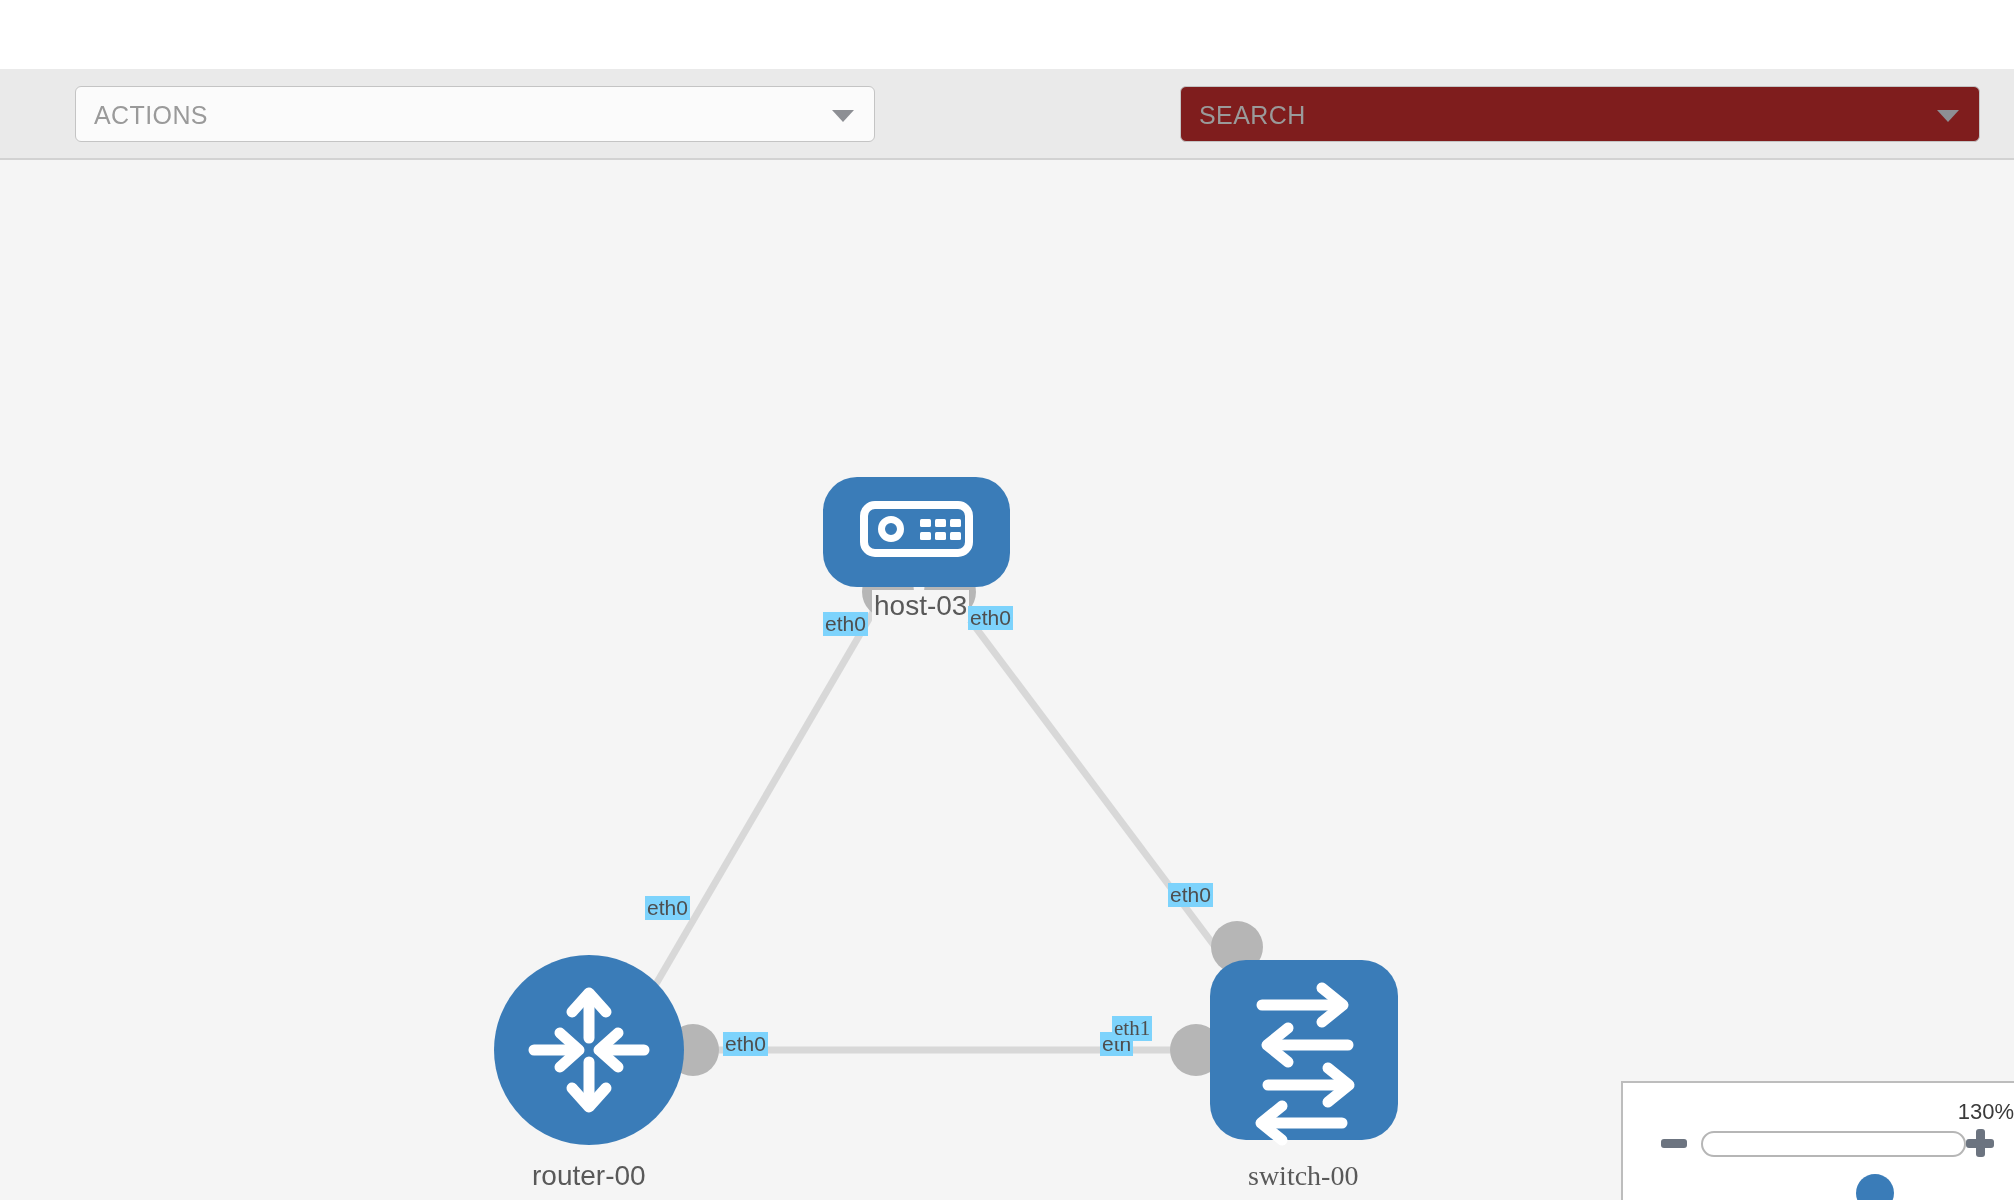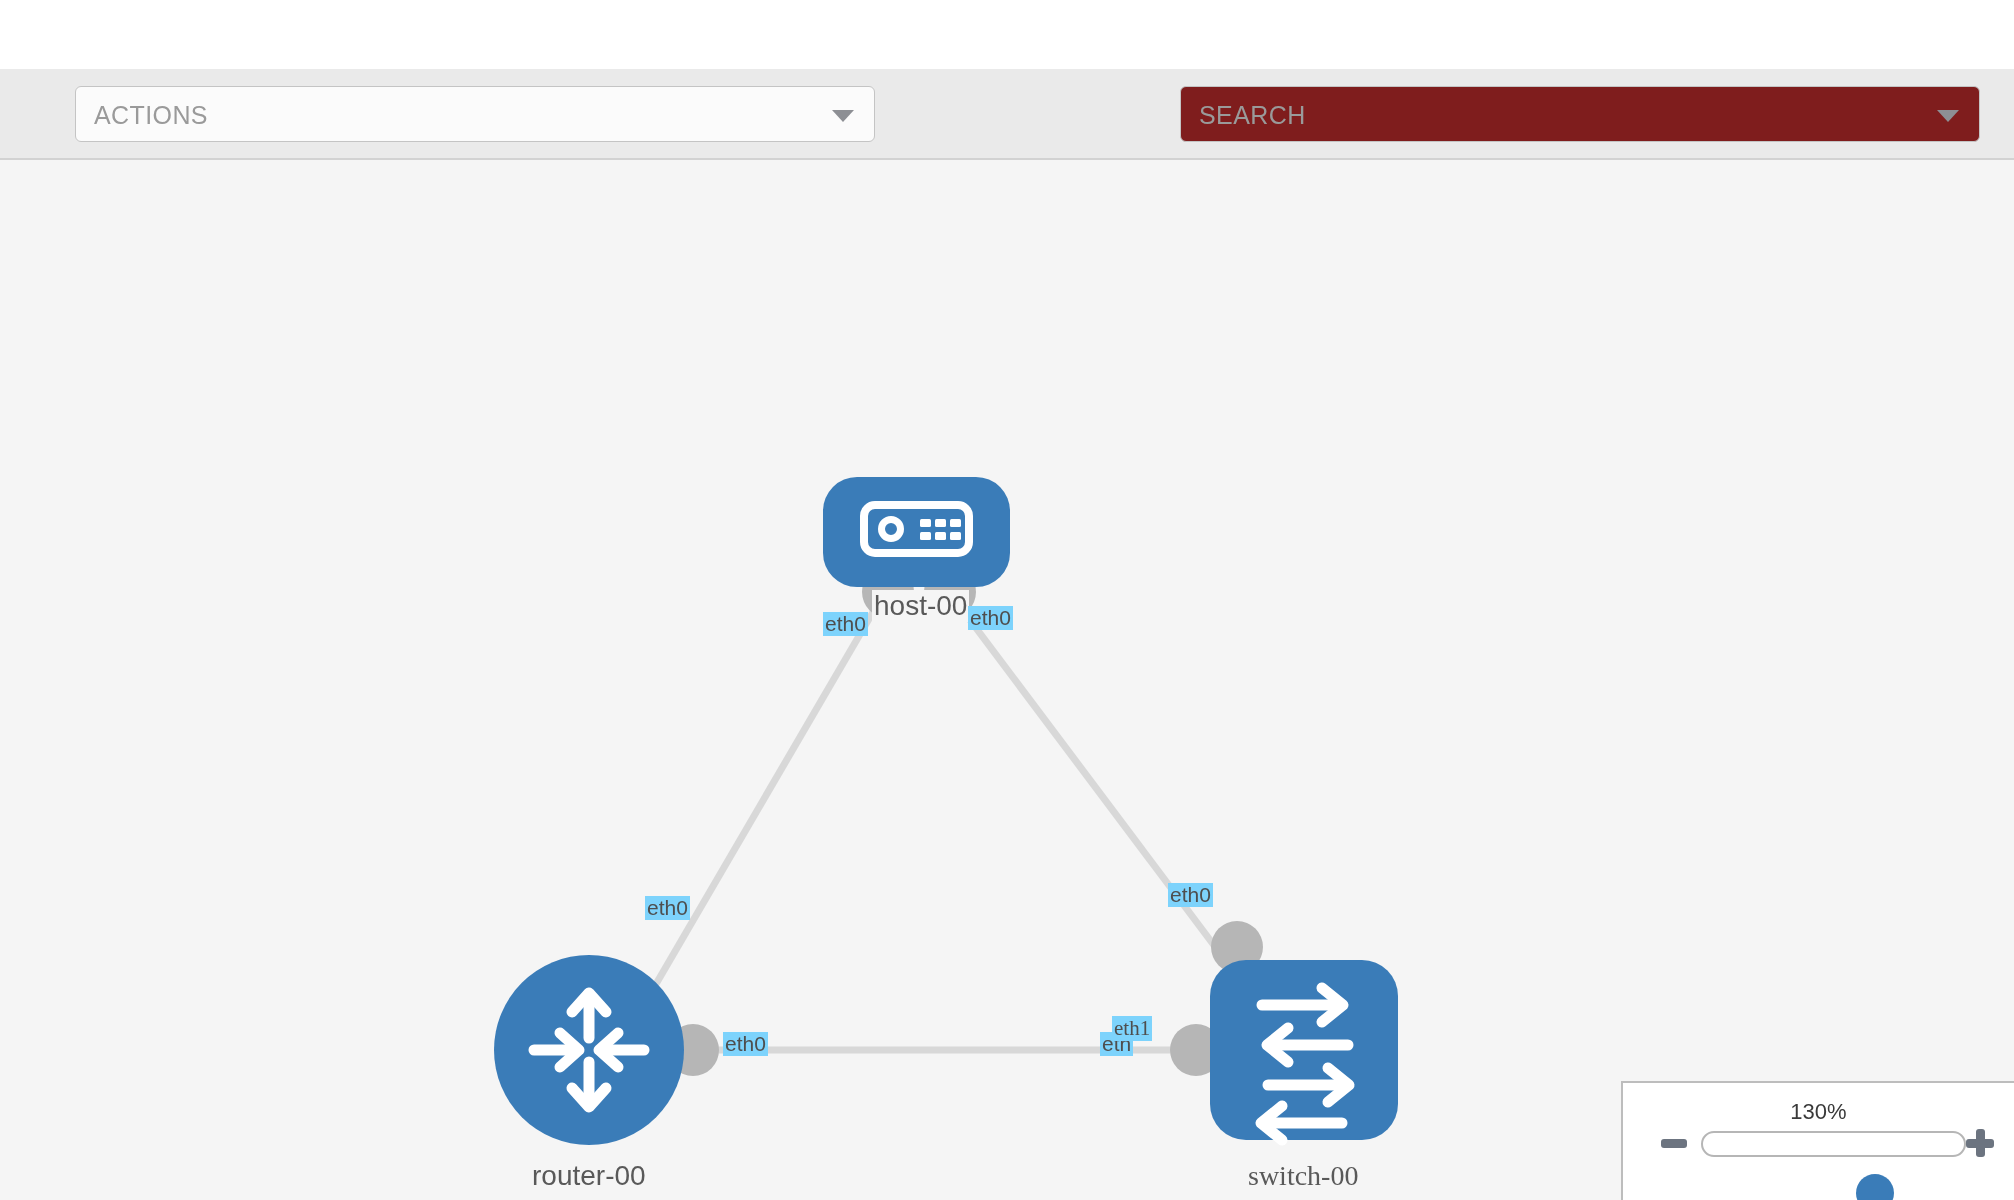--- a/index.html
+++ b/index.html
@@ -160,21 +160,21 @@
     height: 119px;
     background: #ffffff;
     border-top: 2px solid #bdbdbd;
     border-left: 2px solid #bdbdbd;
     box-sizing: border-box;
   }
   .zoom-value {
     position: absolute;
     top: 16px;
     width: 100%;
-    text-align: center;
+    text-align: right;
     font-size: 22px;
     color: #3a3a3a;
   }
   .zoom-minus {
     position: absolute;
     left: 38px;
     top: 56px;
     width: 26px;
     height: 9px;
     background: #6c7480;
@@ -325,21 +325,21 @@
 
           <path d="M1268 925 L1346 925"></path>
           <path d="M1328 908 L1349 925 L1328 942"></path>
 
           <path d="M1342 963 L1264 963"></path>
           <path d="M1282 946 L1261 963 L1282 980"></path>
         </g>
       </g>
     </svg>
 
-    <div class="node-label" style="left:872px; top:430px;">host-00</div>
+    <div class="node-label" style="left:872px; top:430px;">host-03</div>
     <div class="node-label" style="left:530px; top:1000px;">router-00</div>
     <div class="node-label" style="left:1246px; top:1000px;font-family:Liberation Serif, serif;">switch-00</div>
 
     <div class="iface-label" style="left:823px; top:452px;">eth0</div>
     <div class="iface-label" style="left:968px; top:446px;">eth0</div>
     <div class="iface-label" style="left:645px; top:736px;">eth0</div>
     <div class="iface-label" style="left:1168px; top:723px;">eth0</div>
     <div class="iface-label" style="left:723px; top:872px;">eth0</div>
     <div class="iface-label" style="left:1100px; top:872px;">eth</div>
     <div class="iface-label" style="left:1112px; top:856px;font-family:Liberation Serif, serif;">eth1</div>

